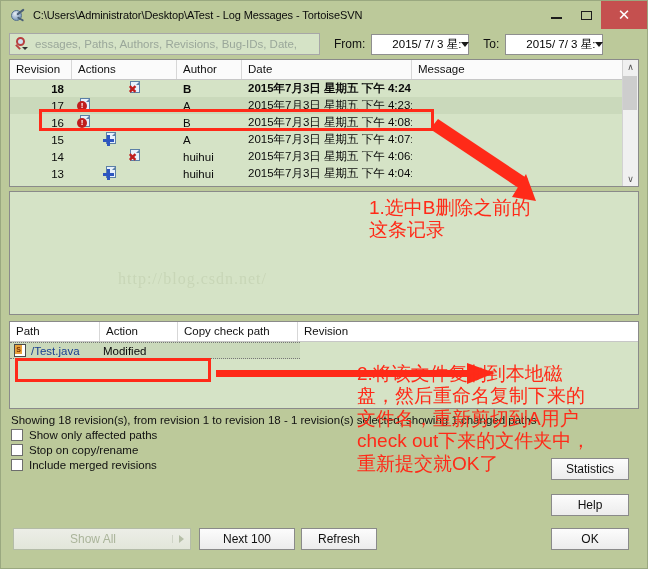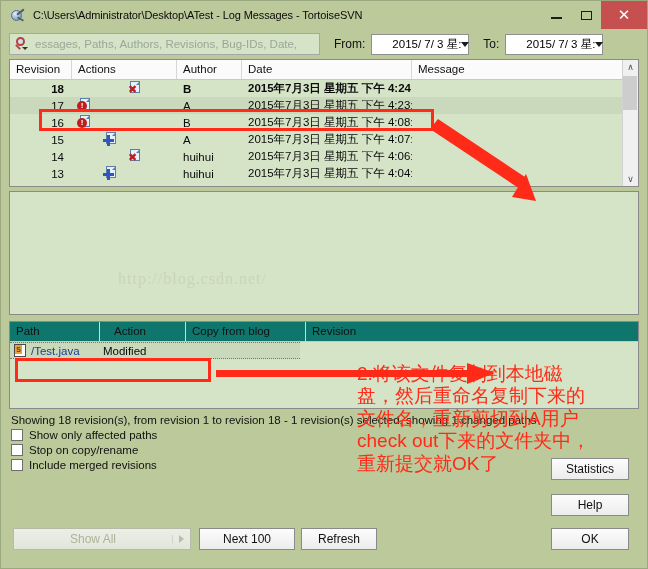--- a/index.html
+++ b/index.html
@@ -221,23 +221,23 @@
   }
 
   
   .pathpanel {
     position: relative;
     margin: 6px 8px 0 8px;
     height: 88px;
     background: #d5e3c6;
     border: 1px solid #8a8a8a;
   }
-  .pthead { display: flex; height: 20px; background: #0f766e; border-bottom: 1px solid #c7c7c7; }
+  .pthead { display: flex; height: 20px; background: #ffffff; border-bottom: 1px solid #c7c7c7; }
   .p-path { width: 90px; }
-  .p-act { width: 78px; margin-left: 8px; }
+  .p-act { width: 78px; }
   .p-copy { width: 120px; }
   .p-rev { width: 100px; border-right: none; }
   .prow {
     display: flex; align-items: center; height: 17px;
     font-size: 11.5px; color: #0a0a0a;
     background: #cad9bb;
     border-top: 1px dotted #777; border-bottom: 1px dotted #777;
     width: 290px;
   }
   .prow .fileicon {
@@ -454,21 +454,21 @@
   </div>
 
   <div class="msgpanel">
     <div class="watermark">http://blog.csdn.net/</div>
   </div>
 
   <div class="pathpanel">
     <div class="pthead">
       <div class="th p-path">Path</div>
       <div class="th p-act">Action</div>
-      <div class="th p-copy">Copy from blog</div>
+      <div class="th p-copy">Copy check path</div>
       <div class="th p-rev">Revision</div>
     </div>
     <div class="prow">
       <div class="fileicon">
           <div class="pg"></div>
           <div class="sv">S</div>
         </div>
       <div class="pname">/Test.java</div>
       <div class="pact">Modified</div>
     </div>
@@ -507,19 +507,21 @@
 
   <svg class="arrowsvg" width="648" height="569">
     <g fill="#ff2a18">
       <polygon points="437,118 527,178 519,188 429,128"></polygon>
       <polygon points="511,196 535,200 525,173"></polygon>
       <polygon points="215,369 470,369 470,376 215,376"></polygon>
       <polygon points="466,362 494,372 466,383"></polygon>
     </g>
   </svg>
 
+  <div class="anno anno1">1.选中B删除之前的
+这条记录</div>
   <div class="anno anno2">2.将该文件复制到本地磁
 盘，然后重命名复制下来的
 文件名，重新剪切到A用户
 check out下来的文件夹中，
 重新提交就OK了</div>
 
 </div>
 
 </body></html>

